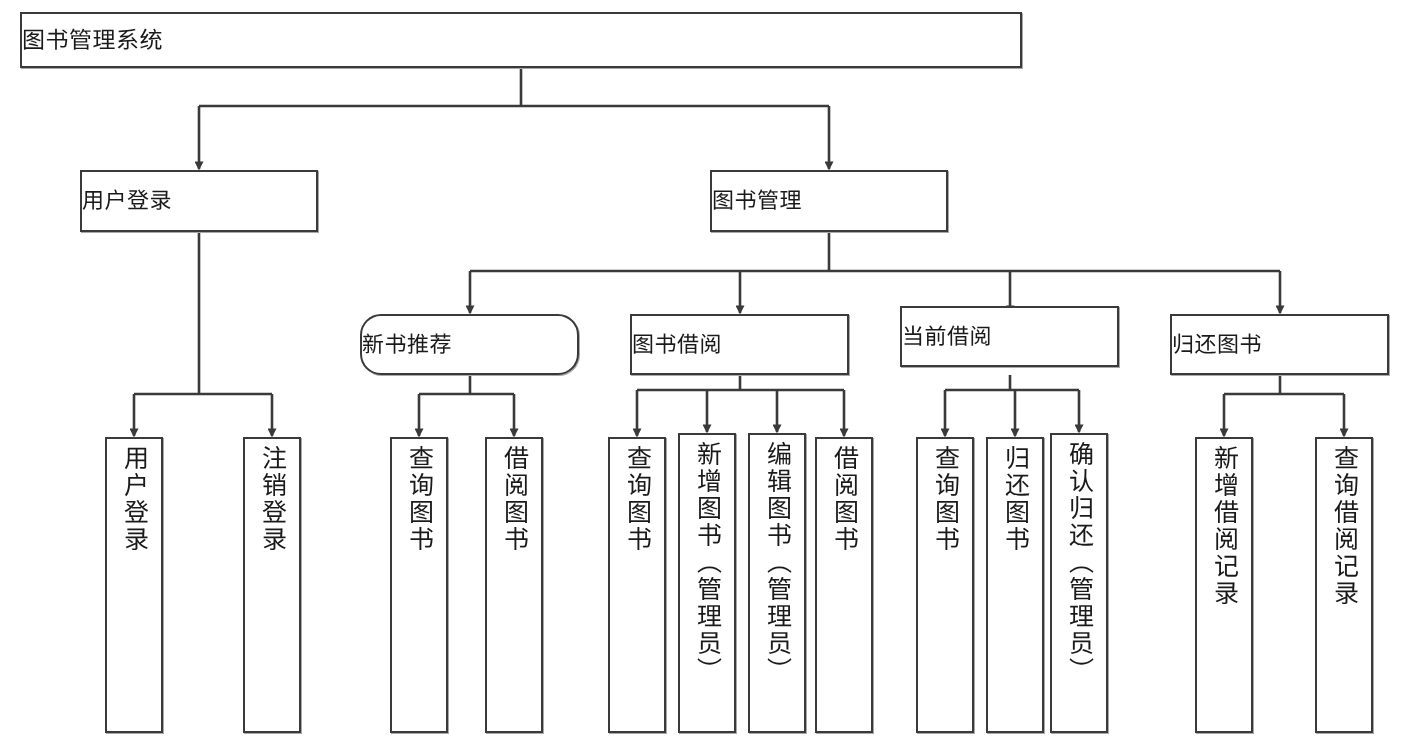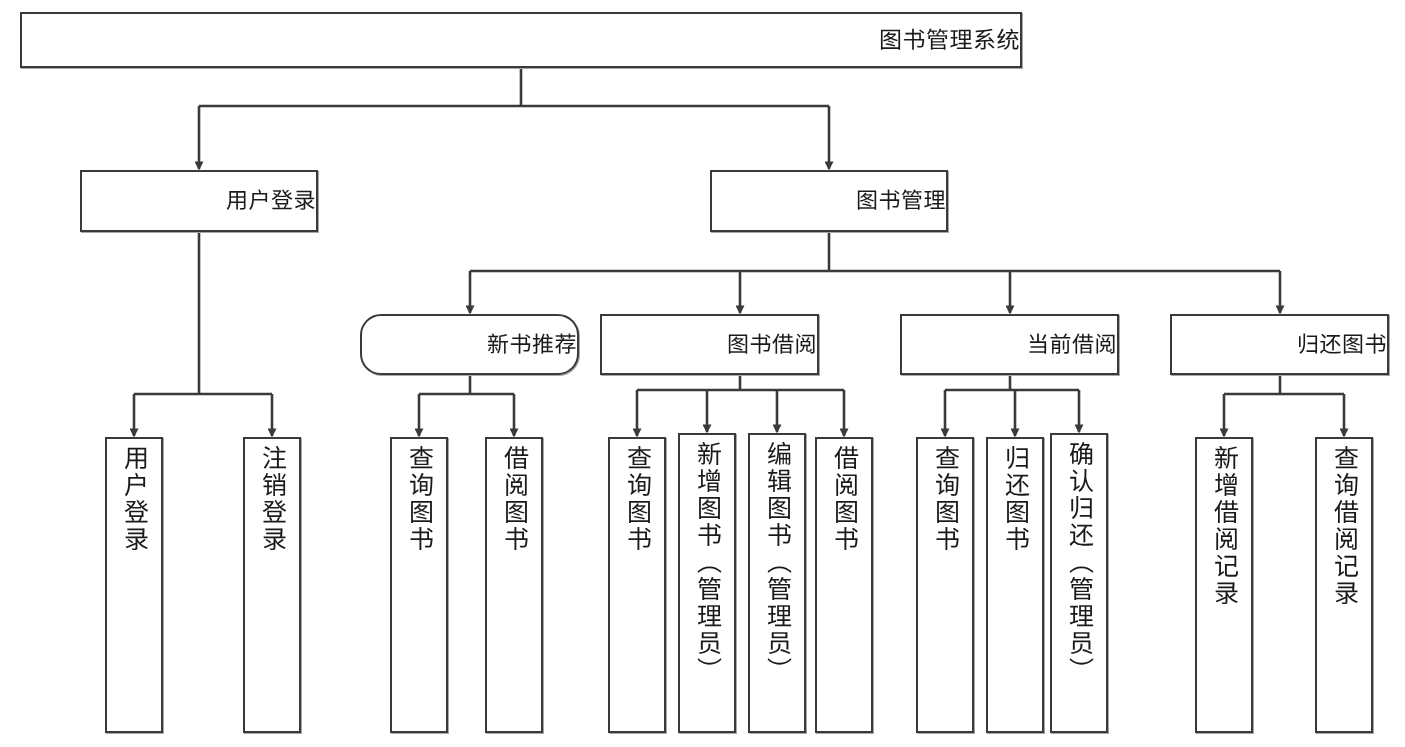--- a/index.html
+++ b/index.html
@@ -28,21 +28,21 @@
     pointer-events: none;
   }
   .node {
     position: absolute;
     box-sizing: border-box;
     background: #ffffff;
     border: 2px solid #3a3a3a;
     box-shadow: 1px 1px 0 0 #a8a8a8;
     display: flex;
     align-items: center;
-    justify-content: flex-end;
+    justify-content: flex-start;
     z-index: 2;
   }
   .node-label {
     display: block;
     color: #1a1a1a;
     line-height: 1.08;
     letter-spacing: 0.5px;
     white-space: pre;
   }
   
@@ -129,24 +129,24 @@
       </div>
       <div class="node horiz tier1" style="left: 80px; top: 170px; width: 238px; height: 62px;">
         <span class="node-label">用户登录</span>
       </div>
       <div class="node horiz tier1" style="left: 710px; top: 170px; width: 238px; height: 62px; font-family: Liberation Serif, serif;">
         <span class="node-label">图书管理</span>
       </div>
       <div class="node horiz tier2" style="left: 360px; top: 314px; width: 219px; height: 61px; border-radius: 21px;">
         <span class="node-label">新书推荐</span>
       </div>
-      <div class="node horiz tier2" style="left: 600px; top: 314px; width: 219px; height: 61px; padding-left: 24px;">
+      <div class="node horiz tier2" style="left: 630px; top: 314px; width: 219px; height: 61px;">
         <span class="node-label">图书借阅</span>
       </div>
-      <div class="node horiz tier2" style="left: 900px; top: 314px; width: 219px; height: 61px;">
+      <div class="node horiz tier2" style="left: 900px; top: 306px; width: 219px; height: 61px;">
         <span class="node-label">当前借阅</span>
       </div>
       <div class="node horiz tier2" style="left: 1170px; top: 314px; width: 219px; height: 61px;">
         <span class="node-label">归还图书</span>
       </div>
       <div class="node vert tier3" style="left: 105px; top: 437px; width: 58px; height: 296px;">
         <span class="node-label">用户登录</span>
       </div>
       <div class="node vert tier3" style="left: 243px; top: 437px; width: 58px; height: 296px;">
         <span class="node-label">注销登录</span>

